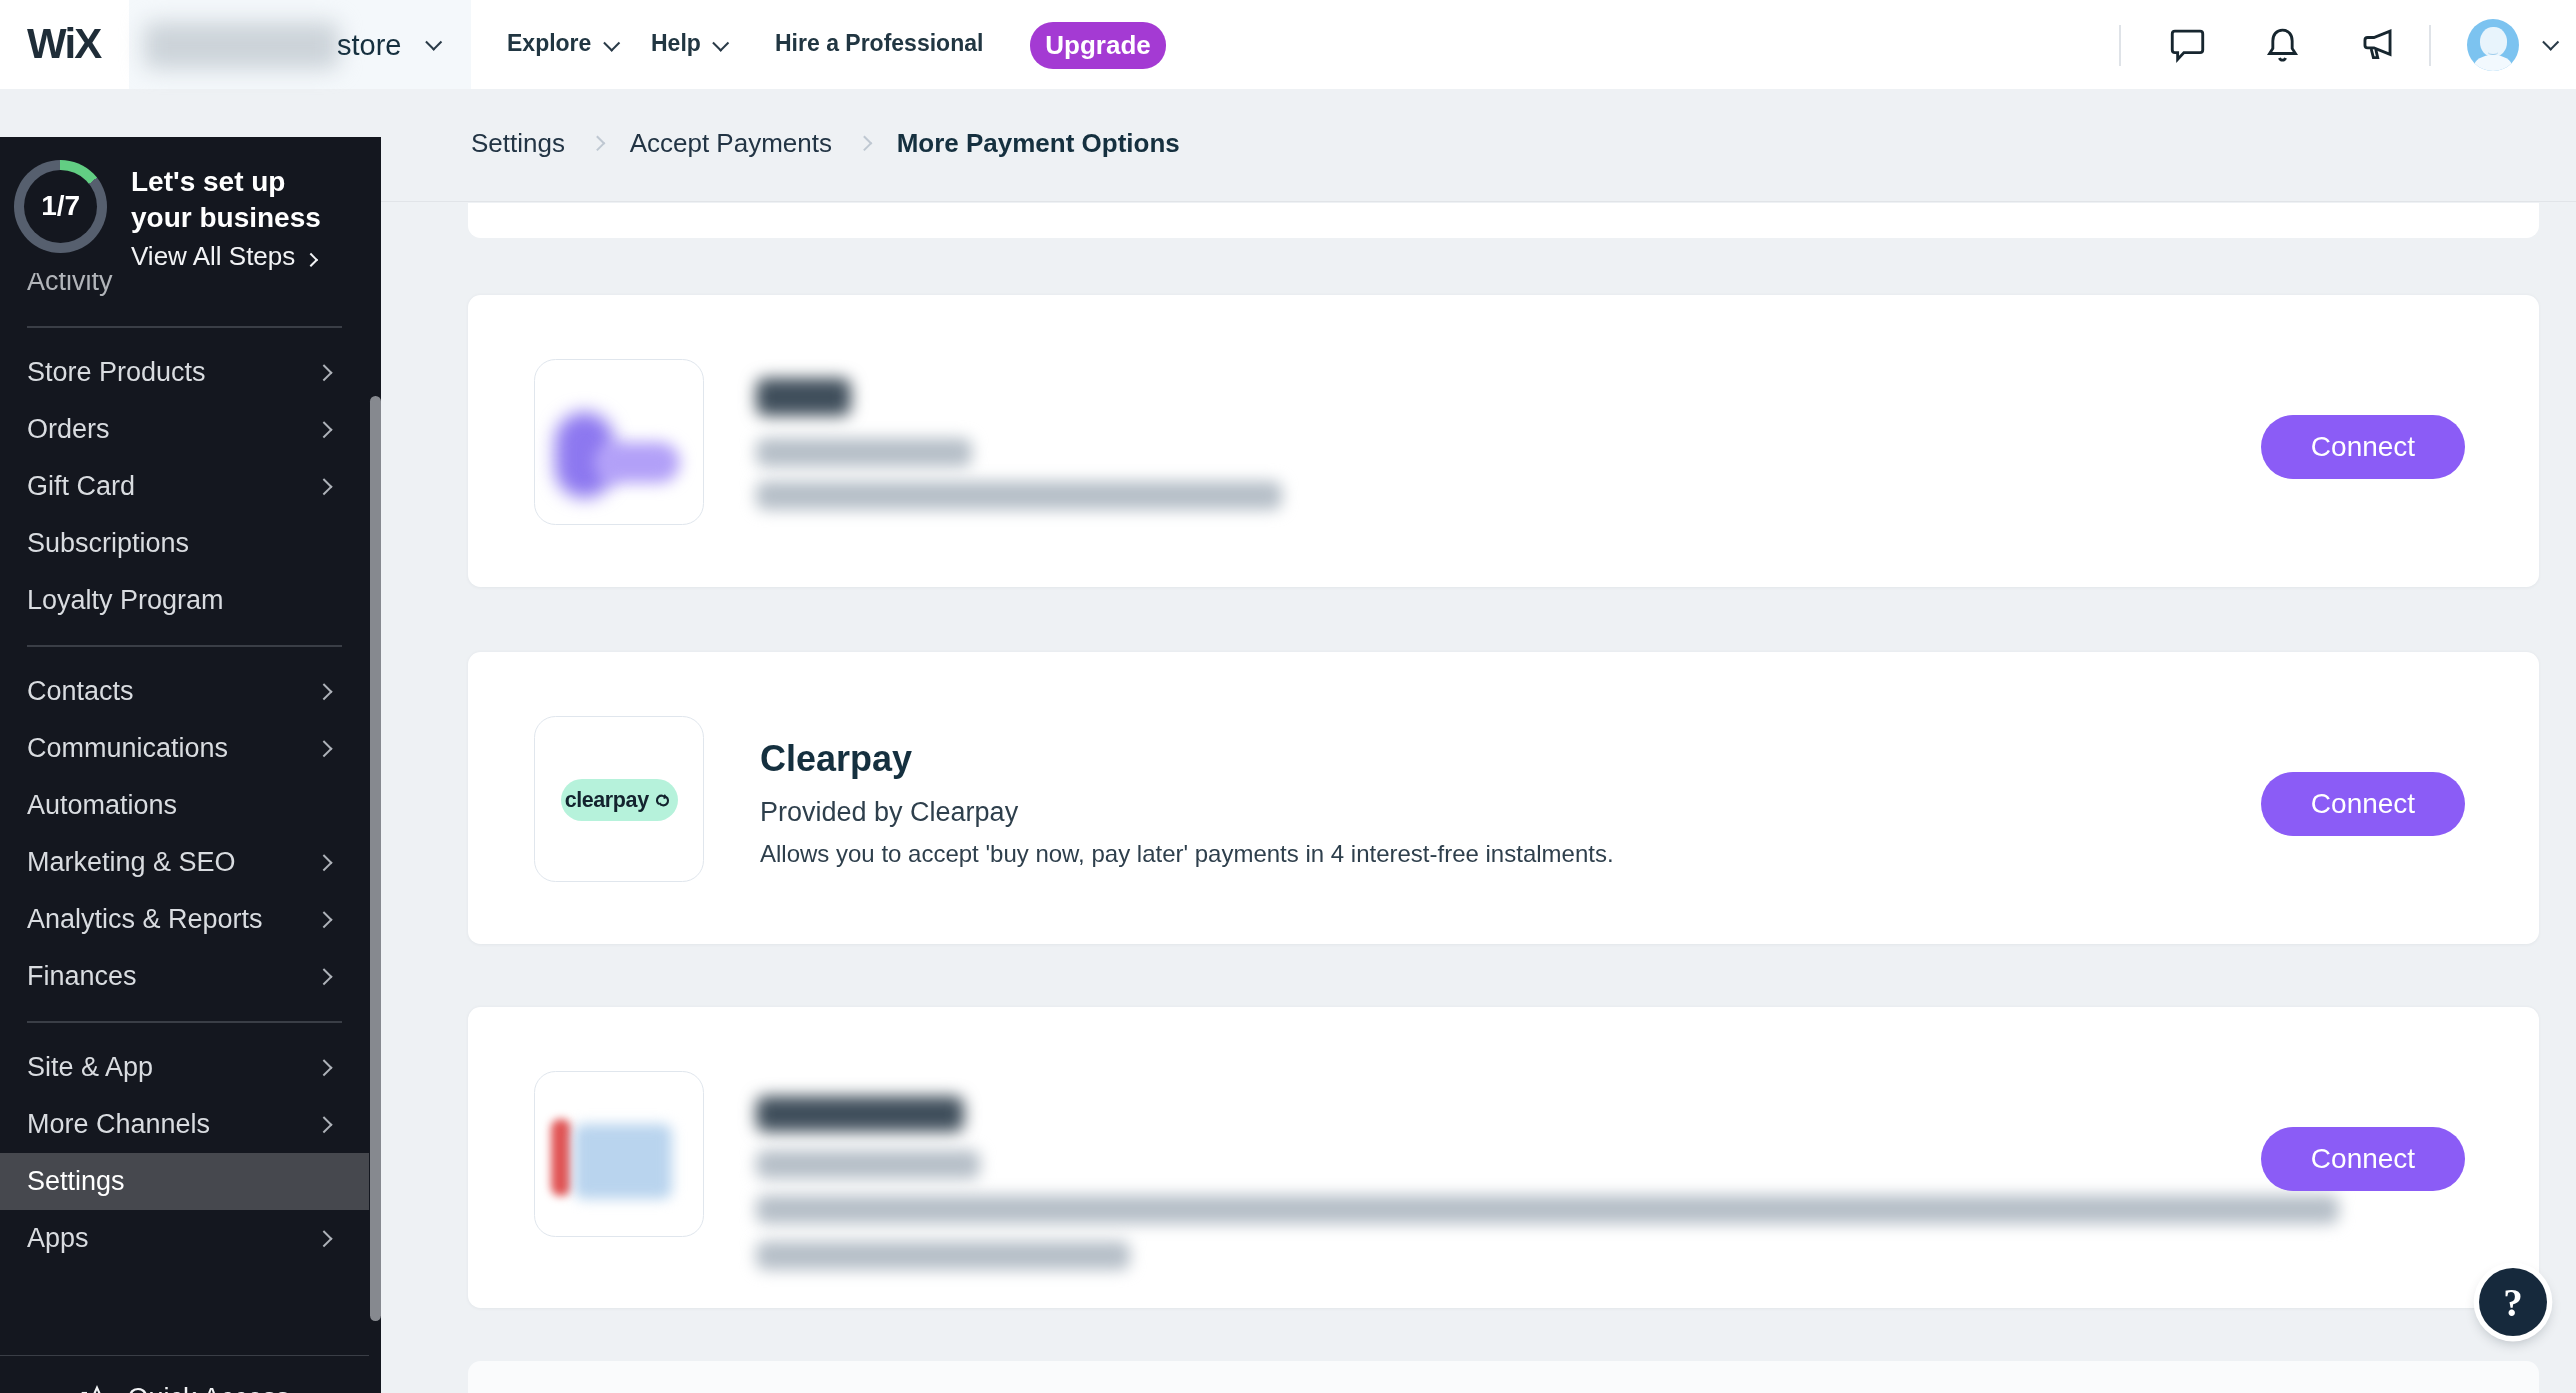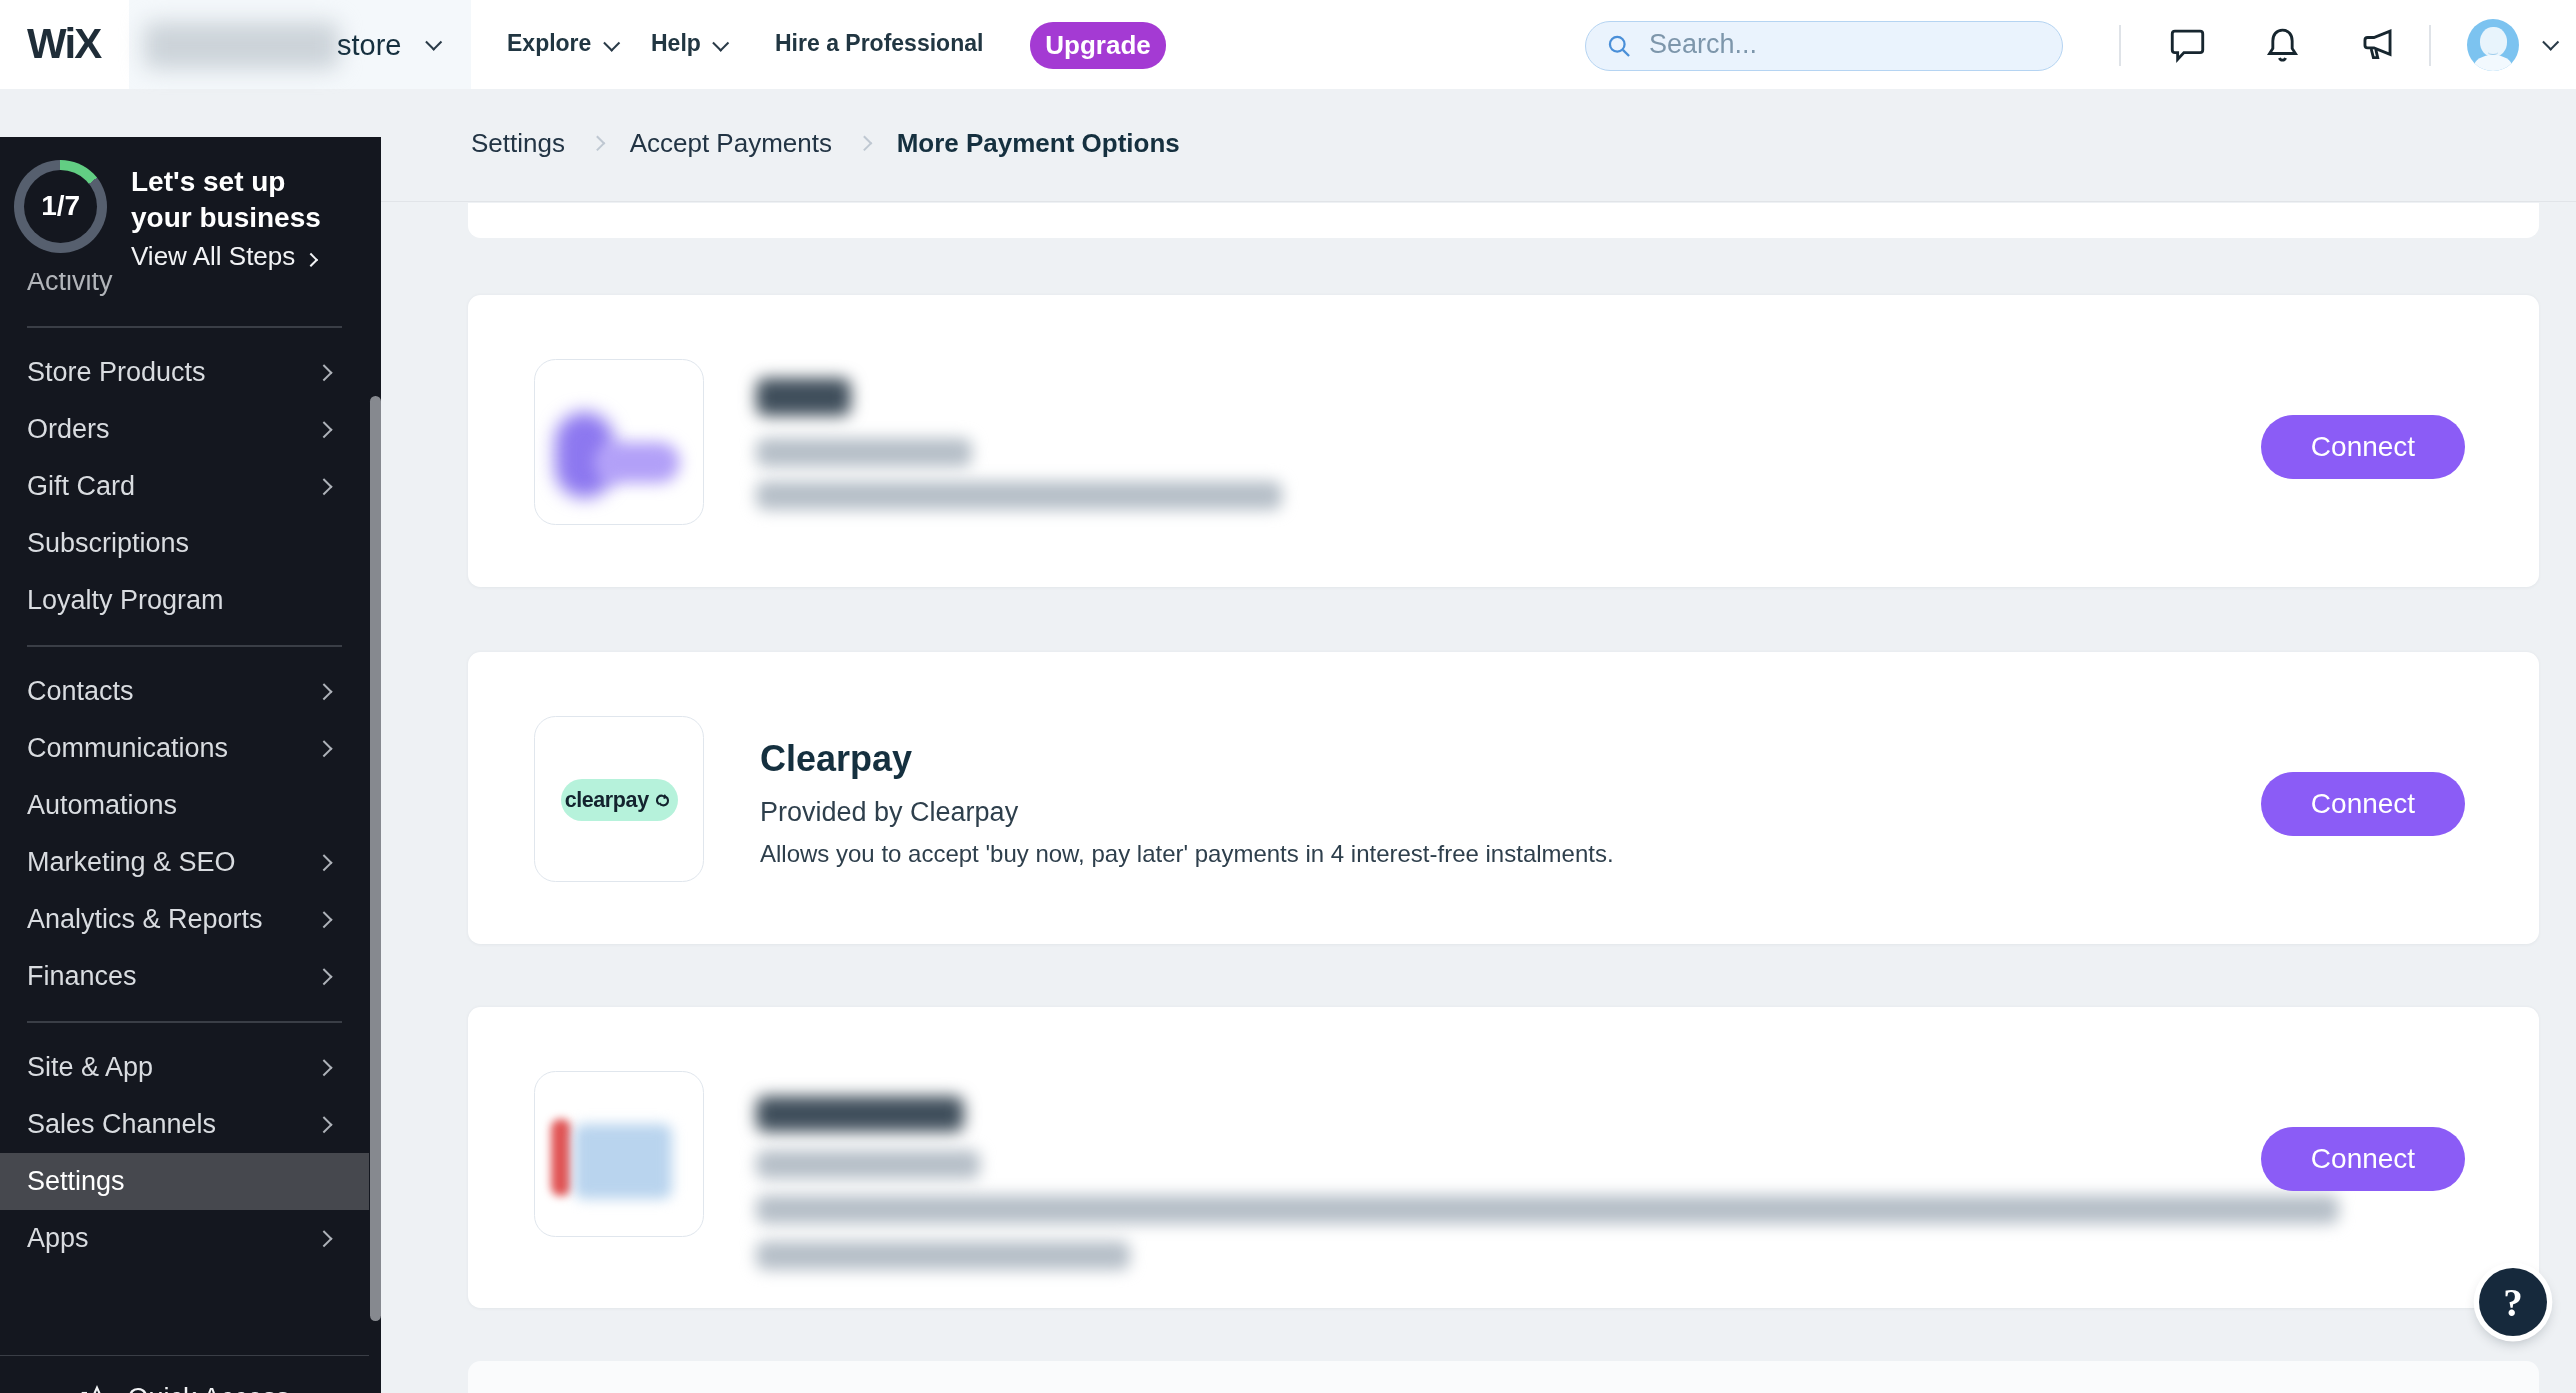--- a/index.html
+++ b/index.html
@@ -131,27 +131,20 @@
     <span>Explore</span><span class="cv cv-down tb-chev"></span>
   </div>
   <div class="tb-item" style="left:651px;">
     <span>Help</span><span class="cv cv-down tb-chev"></span>
   </div>
   <div class="tb-item" style="left:775px;">
     <span>Hire a Professional</span>
   </div>
   <button class="upgrade-btn">Upgrade</button>
 
-  <div class="search-wrap">
-    <svg width="27" height="27" viewBox="0 0 24 24" fill="none" stroke="#4a8fd8" stroke-width="2">
-      <circle cx="10" cy="10" r="6.5"></circle>
-        <line x1="15" y1="15" x2="20.5" y2="20.5"></line>
-    </svg>
-    <input class="search-input" placeholder="Search..." style="">
-  </div>
 
   <div class="tb-divider" style="left:2119px;"></div>
 
   <svg class="tb-icon" style="left:2166px;" viewBox="0 0 24 24" fill="none" stroke="#17262f" stroke-width="1.6">
     <path d="M5 4.5h14a1.5 1.5 0 0 1 1.5 1.5v9a1.5 1.5 0 0 1-1.5 1.5H10l-3.5 3.8v-3.8H5A1.5 1.5 0 0 1 3.5 15V6A1.5 1.5 0 0 1 5 4.5z"></path>
   </svg>
   <svg class="tb-icon" style="left:2261px;" viewBox="0 0 24 24" fill="none" stroke="#17262f" stroke-width="1.6">
     <path d="M12 4c-3.4 0-5.4 2.6-5.4 6v4.2L4.8 17h14.4l-1.8-2.8V10c0-3.4-2-6-5.4-6z"></path>
     <path d="M10.3 19.5a1.8 1.8 0 0 0 3.4 0"></path>
   </svg>
@@ -192,21 +185,21 @@
     <div class="nav-row"><span>Loyalty Program</span></div>
     <div class="side-div"></div>
     <div class="nav-row"><span>Contacts</span><span class="cv cv-right"></span></div>
     <div class="nav-row"><span>Communications</span><span class="cv cv-right"></span></div>
     <div class="nav-row"><span>Automations</span></div>
     <div class="nav-row"><span>Marketing &amp; SEO</span><span class="cv cv-right"></span></div>
     <div class="nav-row"><span>Analytics &amp; Reports</span><span class="cv cv-right"></span></div>
     <div class="nav-row"><span>Finances</span><span class="cv cv-right"></span></div>
     <div class="side-div"></div>
     <div class="nav-row"><span>Site &amp; App</span><span class="cv cv-right"></span></div>
-    <div class="nav-row"><span>Sales Channels</span><span class="cv cv-right"></span></div>
+    <div class="nav-row"><span>More Channels</span><span class="cv cv-right"></span></div>
     <div class="nav-row selected"><span>Settings</span></div>
     <div class="nav-row"><span>Apps</span><span class="cv cv-right"></span></div>
   </div>
 
   <div class="side-scrollbar"></div>
 
   <div class="qa-bar">
     <svg width="32" height="32" viewBox="0 0 24 24" fill="none" stroke="#f2f3f5" stroke-width="1.6">
       <path d="M13.5 3.5l2 4.6 5 .5-3.8 3.3 1.1 4.9-4.3-2.6-4.3 2.6 1.1-4.9-3.8-3.3 5-.5z"></path>
       <line x1="2" y1="7.5" x2="6" y2="7.5"></line>

